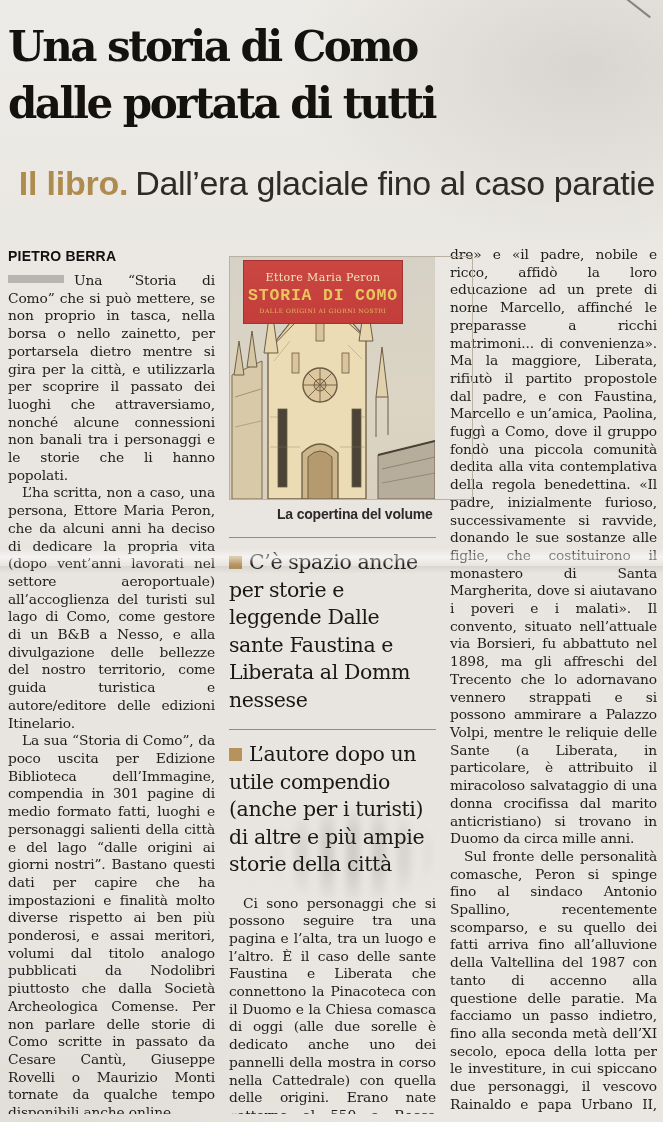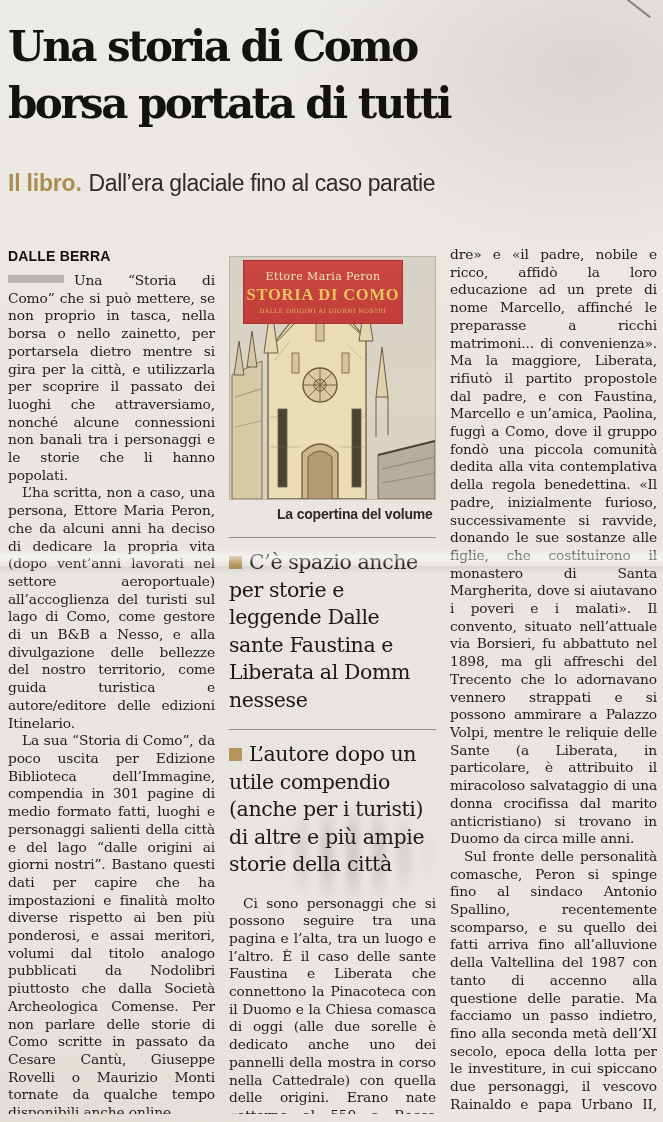--- a/index.html
+++ b/index.html
@@ -33,45 +33,45 @@
 
   
   .headline{margin:0;padding:18px 6px 0 8px;
     font-family:"DejaVu Serif", serif;font-weight:bold;
     font-size:42px;line-height:57px;letter-spacing:-2.5px;color:#14120f;}
   .headline span{display:block;}
 
   
   .deck{margin:36px 8px 0 8px;
     font-family:"Liberation Sans", sans-serif;
-    font-size:23px;line-height:31px;letter-spacing:-.4px;color:#2d2b28;}
+    font-size:34px;line-height:31px;letter-spacing:-.4px;color:#2d2b28;text-align:right;}
   .kicker{font-weight:bold;color:#ae8c4e;margin-right:7px;letter-spacing:-.2px;}
 
   
   .columns{position:absolute;left:8px;top:246px;width:649px;height:868px;
     display:flex;gap:14px;overflow:hidden;}
   .col{width:207px;flex:0 0 207px;}
   .col p{margin:0;text-align:justify;
     font-size:13.8px;line-height:17.7px;letter-spacing:-.15px;color:#1e1d1b;}
   .col p + p{text-indent:14px;}
   .byline{font-family:"Liberation Sans", sans-serif;font-weight:bold;
     font-size:14px;letter-spacing:.2px;color:#121110;margin:2px 0 8px 0;}
   .lead-bar{display:inline-block;width:56px;height:8px;background:#b7b5b2;
     margin-right:10px;transform:translateY(-2px);}
 
   
   figure{margin:10px 0 0 0;}
-  .cover{position:relative;width:207px;height:244px;border:1px solid #b9b2a4;box-sizing:border-box;}
+  .cover{position:relative;width:244px;height:244px;border:1px solid #b9b2a4;box-sizing:border-box;}
   .cover svg{display:block;}
   .band{position:absolute;left:13px;top:3px;width:160px;height:64px;
     background:linear-gradient(180deg,#ca4742 0%,#c33d3a 100%);
     border:1px solid #a5322f;box-sizing:border-box;text-align:center;
     display:flex;flex-direction:column;justify-content:center;gap:2px;}
   .band-author{font-family:"DejaVu Serif", serif;font-size:11px;color:#f2e3bb;letter-spacing:.4px;}
-  .band-title{font-family:Liberation Serif, serif;font-weight:bold;font-size:16.5px;
+  .band-title{font-family:Liberation Mono, monospace;font-weight:bold;font-size:16.5px;
     color:#eac55e;letter-spacing:.8px;}
   .band-sub{font-family:"DejaVu Serif", serif;font-size:6px;color:#e2bc5f;letter-spacing:.5px;}
   figcaption{font-family:"Liberation Sans", sans-serif;font-weight:bold;
     font-size:14px;color:#2b2a28;margin-top:6px;letter-spacing:-.2px;margin-left:48px;}
 
   
   .pq{border-top:1px solid #8c8c8c;margin-top:15px;padding-top:11px;
     font-family:"DejaVu Serif", serif;font-size:20.5px;line-height:27.5px;
     letter-spacing:-.4px;color:#191816;}
   .pq-bullet{display:inline-block;width:13px;height:13px;background:#b5935a;
@@ -80,31 +80,31 @@
 </style>
 </head>
 <body>
 
 <div class="page">
 
   <div class="corner-mark"></div>
 
   <h1 class="headline">
     <span>Una storia di Como</span>
-    <span>borsa portata di tutti</span>
+    <span>dalle portata di tutti</span>
   </h1>
 
   <div class="deck">
     <div><span class="kicker">Il libro.</span><span>Dall’era glaciale fino al caso paratie</span></div>
   </div>
 
   <div class="columns">
 
     <div class="col">
-      <div class="byline">DALLE BERRA</div>
+      <div class="byline">PIETRO BERRA</div>
       <p><span class="lead-bar"></span><span>Una “Storia di Como” che si può mettere, se non proprio in tasca, nella borsa o nello zainetto, per portarsela dietro mentre si gira per la città, e utilizzarla per scoprire il passato dei luoghi che attraversiamo, nonché alcune connessioni non banali tra i personaggi e le storie che li hanno popolati.</span></p>
       <p>L’ha scritta, non a caso, una persona, Ettore Maria Peron, che da alcuni anni ha deciso di dedicare la propria vita (dopo vent’anni lavorati nel settore aeroportuale) all’accoglienza del turisti sul lago di Como, come gestore di un B&amp;B a Nesso, e alla divulgazione delle bellezze del nostro territorio, come guida turistica e autore/editore delle edizioni Itinelario.</p>
       <p>La sua “Storia di Como”, da poco uscita per Edizione Biblioteca dell’Immagine, compendia in 301 pagine di medio formato fatti, luoghi e personaggi salienti della città e del lago “dalle origini ai giorni nostri”. Bastano questi dati per capire che ha impostazioni e finalità molto diverse rispetto ai ben più ponderosi, e assai meritori, volumi dal titolo analogo pubblicati da Nodolibri piuttosto che dalla Società Archeologica Comense. Per non parlare delle storie di Como scritte in passato da Cesare Cantù, Giuseppe Rovelli o Maurizio Monti tornate da qualche tempo disponibili anche online.</p>
 
     </div>
 
     <div class="col">
       <figure>
         <div class="cover">
           <svg width="205" height="242" viewBox="0 0 205 242">

